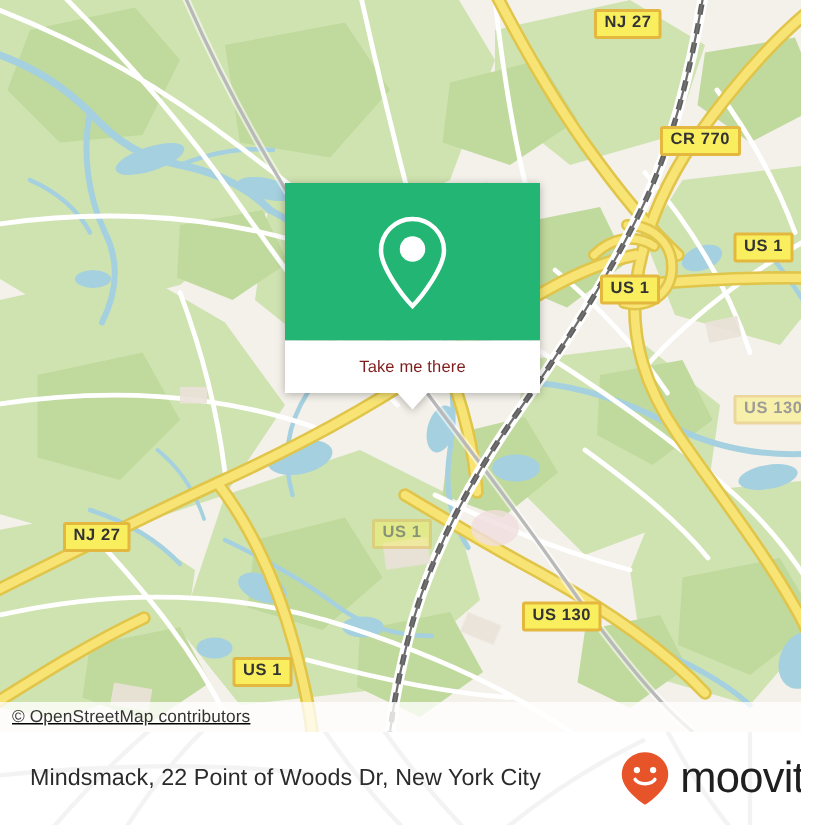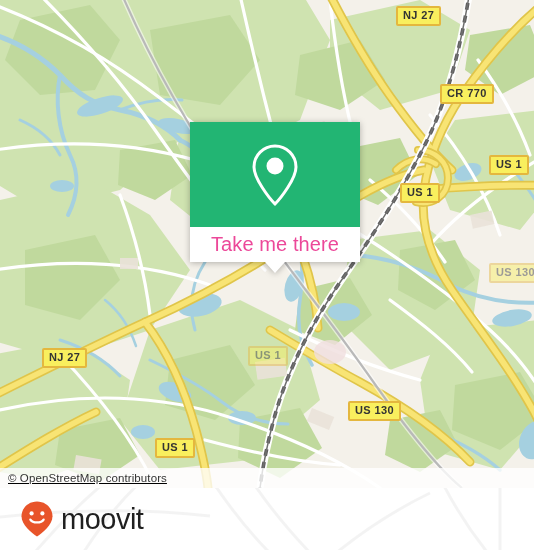--- a/index.html
+++ b/index.html
@@ -73,22 +73,22 @@
   #popup-button {
     width: 170px;
     height: 35px;
     background: #ffffff;
     display: flex;
     align-items: center;
     justify-content: center;
     cursor: pointer;
   }
   #popup-button .btn-label {
-    font-size: 20px;
-    color: #ec4899;
+    font-size: 11px;
+    color: #7f1d1d;
     letter-spacing: 0.1px;
   }
   #popup-tail {
     position: absolute;
     left: 75px;
     top: 140px;
     width: 0;
     height: 0;
     border-left: 10px solid transparent;
     border-right: 10px solid transparent;
@@ -335,20 +335,21 @@
         <path d="M80,70 C100,38 120,12 145,-10"></path>
         <path d="M210,-10 C230,20 250,46 275,70"></path>
         <path d="M250,-10 C268,18 290,44 315,70"></path>
         <path d="M440,-10 C455,20 472,46 492,70"></path>
         <path d="M500,-10 C500,25 500,48 500,70"></path>
         <path d="M-10,30 C60,22 140,20 210,28"></path>
         <path d="M330,70 C360,45 395,22 430,5"></path>
       </g>
     </svg>
     <div id="footer-inner">
+      <span id="footer-title">Mindsmack, 22 Point of Woods Dr, New York City</span>
       <span id="brand">
         <svg width="34" height="38" viewBox="0 0 34 38">
           <path d="M17 1.5 C8.2 1.5 1.5 8.2 1.5 16.3 C1.5 25 11.5 33 17 36.5 C22.5 33 32.5 25 32.5 16.3 C32.5 8.2 25.8 1.5 17 1.5 Z" fill="#e8542a"></path>
           <circle cx="11.6" cy="13.4" r="2.1" fill="#ffffff"></circle>
           <circle cx="22.4" cy="13.4" r="2.1" fill="#ffffff"></circle>
           <path d="M10.4 19.6 C12.6 23.4 21.4 23.4 23.6 19.6" fill="none" stroke="#ffffff" stroke-width="2.3" stroke-linecap="round"></path>
         </svg>
         <span id="brand-wordmark">moovit</span>
       </span>
     </div>

